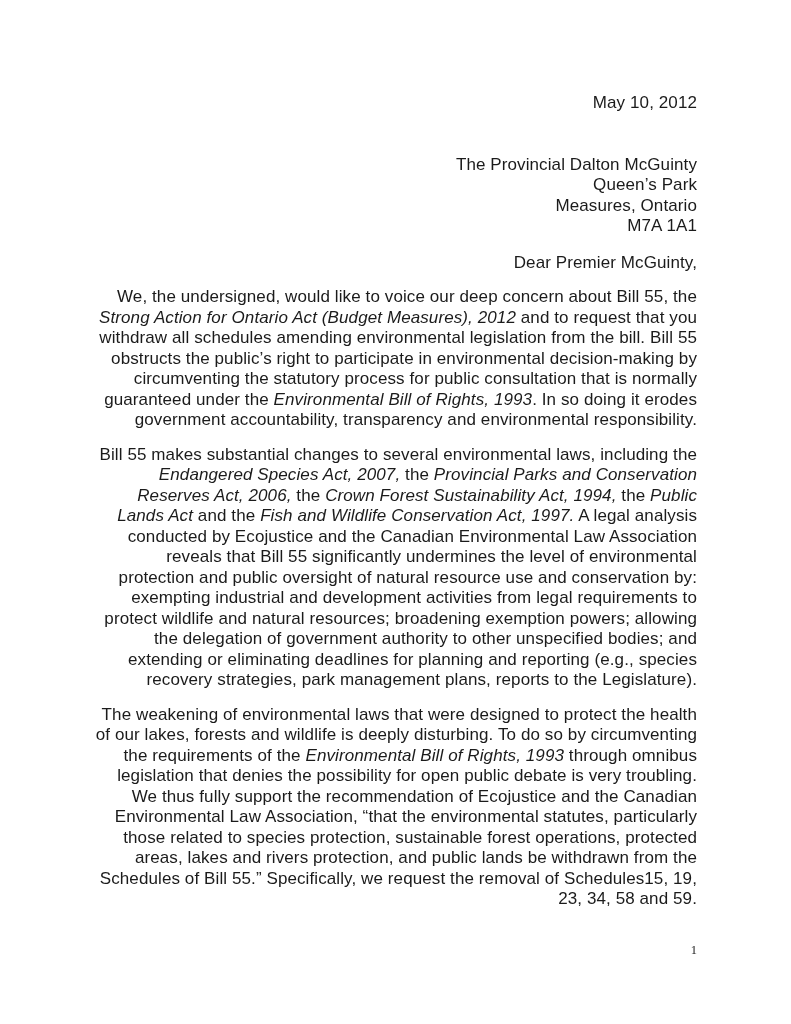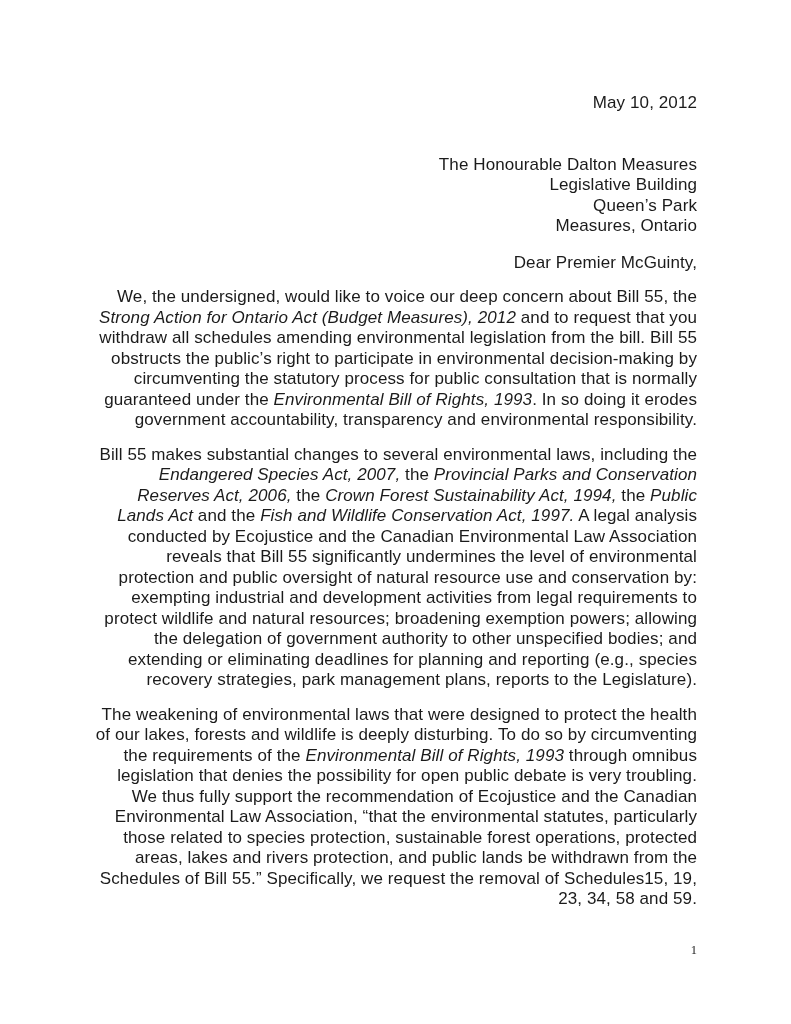--- a/index.html
+++ b/index.html
@@ -46,24 +46,24 @@
     color: #1b1b1b;
   }
 </style>
 </head>
 <body>
 
 <div class="page">
   <div class="content">
     <div class="date">May 10, 2012</div>
     <div class="address">
-        <div>The Honourable Dalton Measures</div>
-        <div>Legislative Building</div>
+        <div>The Provincial Dalton McGuinty</div>
         <div>Queen’s Park</div>
         <div>Measures, Ontario</div>
+        <div>M7A 1A1</div>
       </div>
     <div class="salutation">Dear Premier McGuinty,</div>
     <div class="body">
         <p><span>We, the undersigned, would like to voice our deep concern about Bill 55, the </span><em>Strong Action for Ontario Act (Budget Measures), 2012</em><span> and to request that you withdraw all schedules amending environmental legislation from the bill. Bill 55 obstructs the public’s right to participate in environmental decision-making by circumventing the statutory process for public consultation that is normally guaranteed under the </span><em>Environmental Bill of Rights, 1993</em><span>. In so doing it erodes government accountability, transparency and environmental responsibility.</span></p>
         <p><span>Bill 55 makes substantial changes to several environmental laws, including the </span><em>Endangered Species Act, 2007,</em><span> the </span><em>Provincial Parks and Conservation Reserves Act, 2006,</em><span> the </span><em>Crown Forest Sustainability Act, 1994,</em><span> the </span><em>Public Lands Act</em><span> and the </span><em>Fish and Wildlife Conservation Act, 1997.</em><span> A legal analysis conducted by Ecojustice and the Canadian Environmental Law Association reveals that Bill 55 significantly undermines the level of environmental protection and public oversight of natural resource use and conservation by: exempting industrial and development activities from legal requirements to protect wildlife and natural resources; broadening exemption powers; allowing the delegation of government authority to other unspecified bodies; and extending or eliminating deadlines for planning and reporting (e.g., species recovery strategies, park management plans, reports to the Legislature).</span></p>
         <p><span>The weakening of environmental laws that were designed to protect the health of our lakes, forests and wildlife is deeply disturbing. To do so by circumventing the requirements of the </span><em>Environmental Bill of Rights, 1993</em><span> through omnibus legislation that denies the possibility for open public debate is very troubling.  We thus fully support the recommendation of Ecojustice and the Canadian Environmental Law Association, “that the environmental statutes, particularly those related to species protection, sustainable forest operations, protected areas, lakes and rivers protection, and public lands be withdrawn from the Schedules of Bill 55.” Specifically, we request the removal of Schedules15, 19, 23, 34, 58 and 59.</span></p>
       </div>
   </div>
   <div class="page-number">1</div>
 </div>

